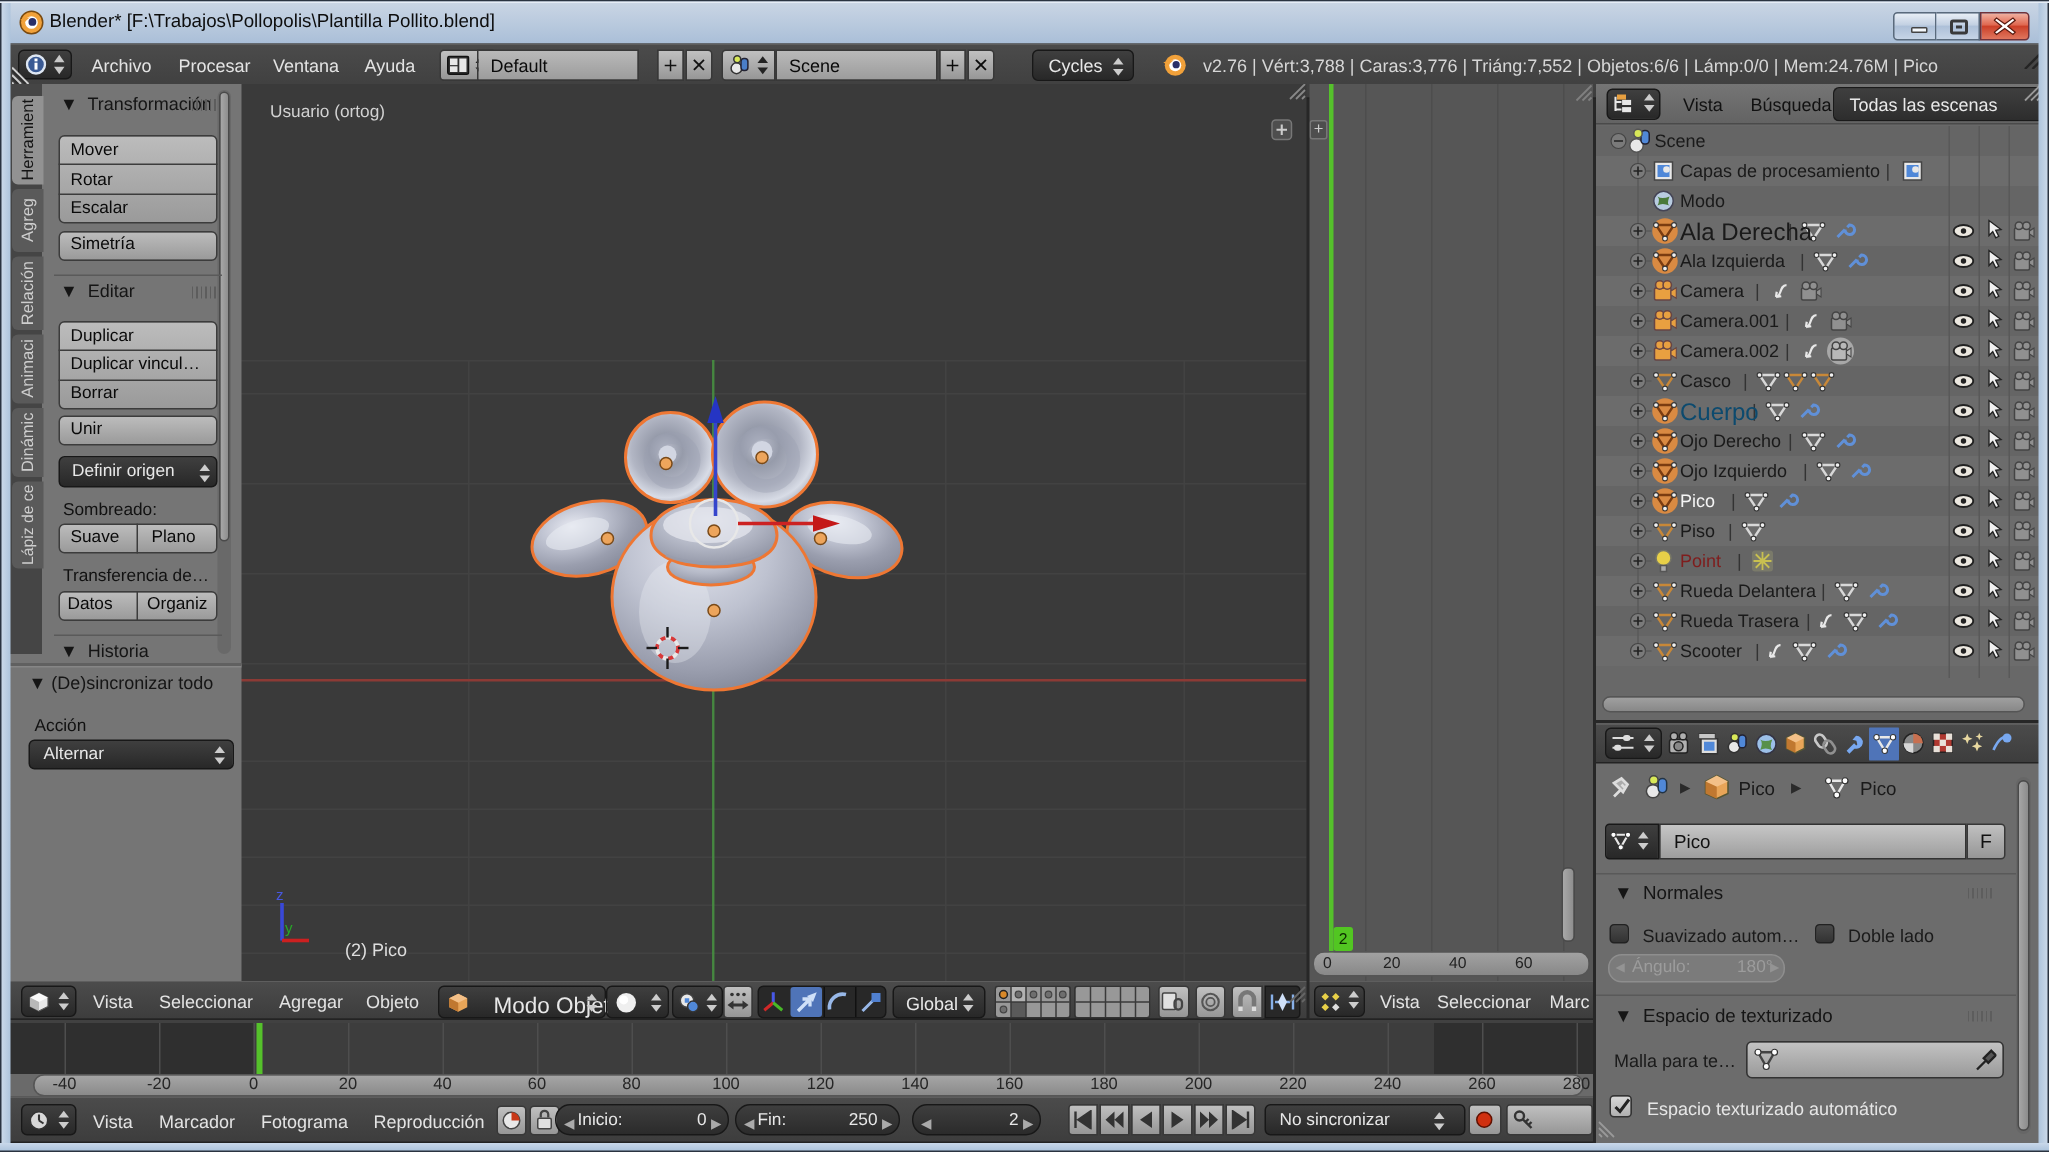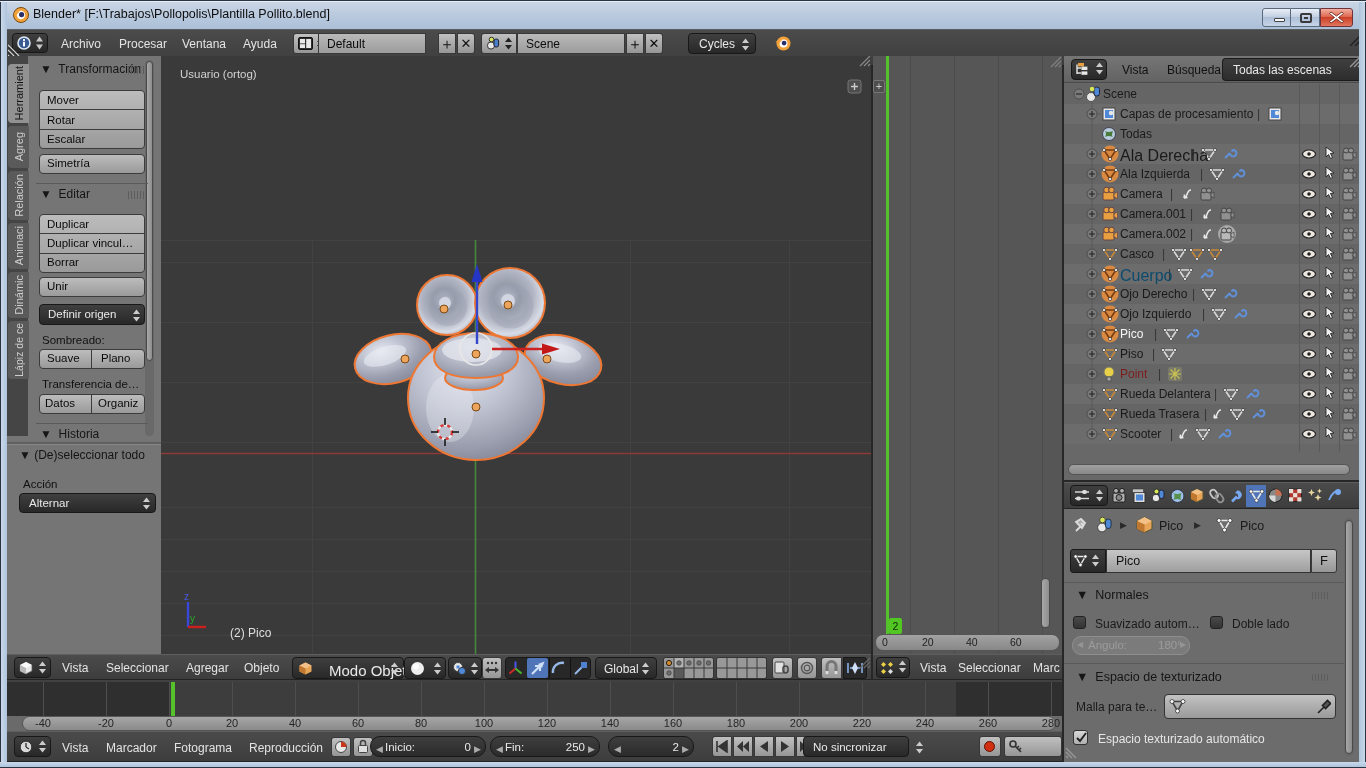--- a/index.html
+++ b/index.html
@@ -97,20 +97,21 @@
         <path d="M4.5 0.5 L8 5 H1z" fill="#ccc"></path>
         <path d="M4.5 12.5 L1 8 H8z" fill="#ccc"></path>
       </svg>
     </div>
   <svg class="a" style="left:773px;top:5px" width="17" height="17" viewBox="0 0 17 17">
       <circle cx="8.5" cy="8.5" r="7" fill="#f1a13a"></circle>
       <circle cx="8.5" cy="8.5" r="4" fill="#fff"></circle>
       <circle cx="9.1" cy="8.1" r="2.4" fill="#2a2f68"></circle>
       <path d="M0.5 6.5 L7.5 5 L3.5 8.7z" fill="#f1a13a"></path>
     </svg>
+  <div class="a tx" style="left:800px;top:7px;font-size:12px;color:#d6d6d6">v2.76 | Vért:3,788 | Caras:3,776 | Triáng:7,552 | Objetos:6/6 | Lámp:0/0 | Mem:24.76M | Pico</div>
 </div>
 <svg class="a" style="left:8px;top:42px" width="15" height="14">
     <g stroke="#cfcfcf" stroke-width="1.3">
       <line x1="0" y1="3" x2="11" y2="14"></line>
       <line x1="0" y1="8" x2="6" y2="14"></line>
       <line x1="0" y1="13" x2="1" y2="14"></line>
     </g>
     <g stroke="#2e2e2e" stroke-width="1.3">
       <line x1="0" y1="5" x2="9" y2="14"></line>
       <line x1="0" y1="10" x2="4" y2="14"></line>
@@ -299,21 +300,21 @@
  <div class="a tx" style="left:95px;top:296px;font-size:11.5px;color:#0a0a0a">Plano</div>
  <div class="a tx" style="left:36px;top:322px;font-size:11.5px;color:#111">Transferencia de…</div>
  <div class="a" style="left:33px;top:338px;width:106px;height:20px;background:linear-gradient(#bcbcbc,#9a9a9a);border:1px solid #3c3c3c;border-radius:4px"></div>
  <div class="a" style="left:85px;top:338px;width:1px;height:20px;background:#3c3c3c"></div>
  <div class="a tx" style="left:39px;top:341px;font-size:11.5px;color:#0a0a0a">Datos</div>
  <div class="a tx" style="left:92px;top:341px;font-size:11.5px;color:#0a0a0a">Organiz</div>
  <div class="a" style="left:30px;top:367px;width:112px;height:1px;background:#5a5a5a"></div>
  <div class="a ph tx" style="left:34px;top:371px">▼&nbsp; Historia</div>
  <div class="a" style="left:0;top:386px;width:157px;height:2px;background:#606060;box-shadow:0 1px 0 #868686"></div>
 
- <div class="a ph tx" style="left:13px;top:392px">▼ (De)seleccionar todo</div>
+ <div class="a ph tx" style="left:13px;top:392px">▼ (De)sincronizar todo</div>
  <div class="a tx" style="left:17px;top:422px;font-size:11.5px;color:#111">Acción</div>
  <div class="a btnD" style="left:13px;top:437px;width:137px;height:20px">
       <div class="tx" style="margin:3px 0 0 9px;font-size:11.5px">Alternar</div>
   <svg class="a" style="left:122px;top:3px" width="9" height="13" viewBox="0 0 9 13">
         <path d="M4.5 0.5 L8 5 H1z" fill="#ccc"></path>
         <path d="M4.5 12.5 L1 8 H8z" fill="#ccc"></path>
       </svg>
     </div>
 
  <div class="a" style="left:122px;top:10px;width:18px;height:8px;background:repeating-linear-gradient(90deg,#5d5d5d 0 1px,transparent 1px 3px)"></div>
@@ -633,21 +634,21 @@
       </svg>
   <svg class="a" style="left:773px;top:8px" width="16" height="13" viewBox="0 0 16 13">
         <path d="M4 1 L12 6.5 L4 12z" fill="#333"></path>
       </svg>
   <svg class="a" style="left:794px;top:8px" width="16" height="13" viewBox="0 0 16 13">
         <path d="M2 1 L8 6.5 L2 12z M8 1 L14 6.5 L8 12z" fill="#333"></path>
       </svg>
   <svg class="a" style="left:815px;top:8px" width="16" height="13" viewBox="0 0 16 13">
         <path d="M13 1 V12 M3 1 L11 6.5 L3 12z" stroke="#333" stroke-width="1.6" fill="#333"></path>
       </svg>
-  <div class="a btnD" style="left:799px;top:4px;width:106px;height:21px">
+  <div class="a btnD" style="left:839px;top:4px;width:134px;height:21px">
         <div class="tx" style="margin:4px 0 0 9px;font-size:11.5px">No sincronizar</div>
    <svg class="a" style="left:111px;top:4px" width="9" height="13" viewBox="0 0 9 13">
           <path d="M4.5 0.5 L8 5 H1z" fill="#ccc"></path>
           <path d="M4.5 12.5 L1 8 H8z" fill="#ccc"></path>
         </svg>
       </div>
   <div class="a btnL" style="left:975px;top:4px;width:22px;height:21px"></div>
   <div class="a" style="left:980px;top:9px;width:11px;height:11px;border-radius:50%;background:#d03010;border:1px solid #601000"></div>
   <div class="a btnL" style="left:1000px;top:4px;width:58px;height:21px"></div>
   <svg class="a" style="left:1004px;top:7px" width="16" height="16" viewBox="0 0 16 16">
@@ -1040,21 +1041,21 @@
       <g stroke="#9a9a9a" stroke-width="1.2">
         <line x1="2" y1="11" x2="12" y2="1"></line>
         <line x1="6" y1="11" x2="12" y2="5"></line>
         <line x1="10" y1="11" x2="12" y2="9"></line>
       </g>
     </svg>
 <div class="a" style="left:4px;top:408px;width:282px;height:11px;background:linear-gradient(#a0a0a0,#888);border-radius:6px;border:1px solid #555"></div>
 </div>
 <div class="a tx" style="left:1103px;top:87px;font-size:12px;color:#1a1a1a">Scene</div>
 <div class="a tx" style="left:1120px;top:107px;font-size:12px;color:#1a1a1a">Capas de procesamiento</div>
-<div class="a tx" style="left:1120px;top:127px;font-size:12px;color:#1a1a1a">Todas</div>
+<div class="a tx" style="left:1120px;top:127px;font-size:12px;color:#1a1a1a">Modo</div>
 <div class="a tx" style="left:1120px;top:147px;font-size:16px;color:#1a1a1a">Ala Derecha</div>
 <div class="a tx" style="left:1120px;top:167px;font-size:12px;color:#1a1a1a">Ala Izquierda</div>
 <div class="a tx" style="left:1120px;top:187px;font-size:12px;color:#1a1a1a">Camera</div>
 <div class="a tx" style="left:1120px;top:207px;font-size:12px;color:#1a1a1a">Camera.001</div>
 <div class="a tx" style="left:1120px;top:227px;font-size:12px;color:#1a1a1a">Camera.002</div>
 <div class="a tx" style="left:1120px;top:247px;font-size:12px;color:#1a1a1a">Casco</div>
 <div class="a tx" style="left:1120px;top:267px;font-size:16px;color:#0c4a6e">Cuerpo</div>
 <div class="a tx" style="left:1120px;top:287px;font-size:12px;color:#1a1a1a">Ojo Derecho</div>
 <div class="a tx" style="left:1120px;top:307px;font-size:12px;color:#1a1a1a">Ojo Izquierdo</div>
 <div class="a tx" style="left:1120px;top:327px;font-size:12px;color:#f5f5f5">Pico</div>

